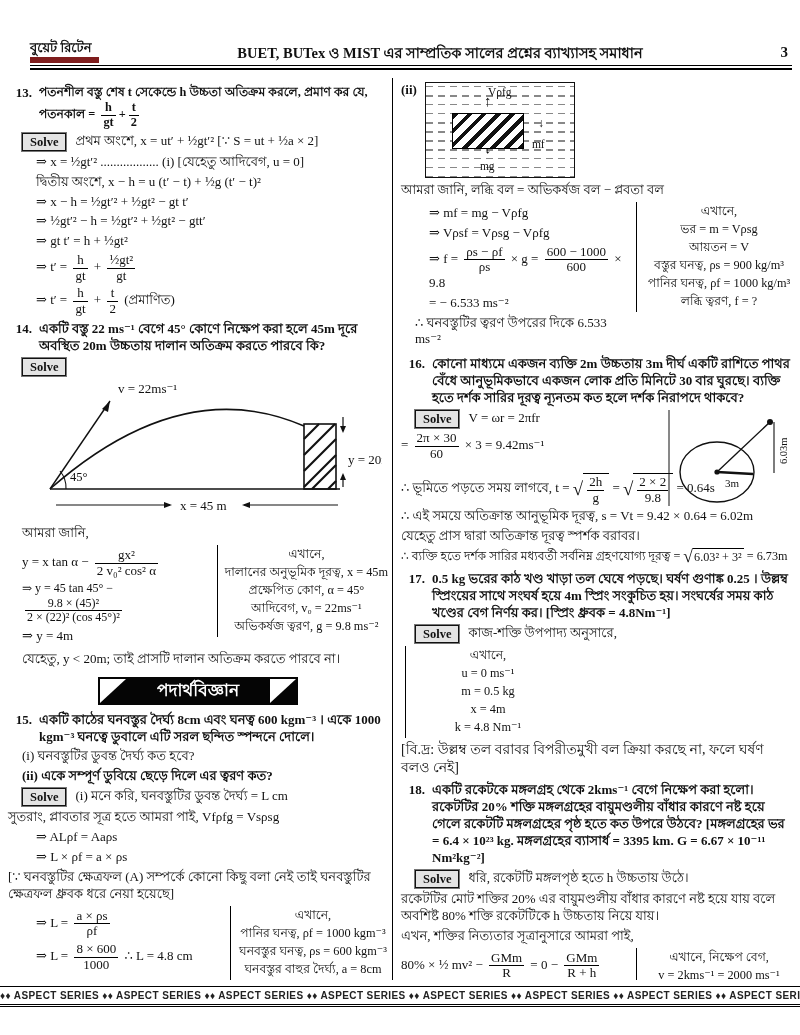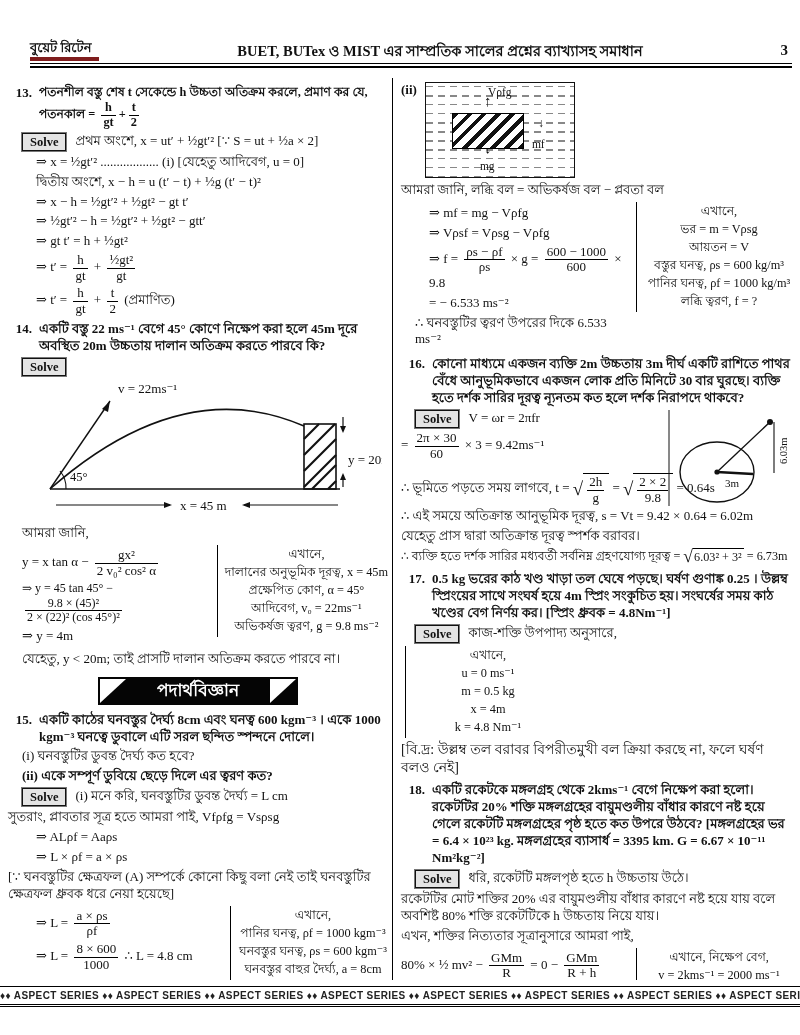--- a/index.html
+++ b/index.html
@@ -4,21 +4,21 @@
 <style>
   html,body{margin:0;padding:0;}
   body{
     width:800px;height:1035px;background:#ffffff;color:#111;
     font-family:"Liberation Serif","DejaVu Serif",serif;
     font-size:13px;line-height:1.3;overflow:hidden;position:relative;
   }
   
   .header{position:absolute;top:40px;left:0;right:0;padding:0 8px 0 30px;}
   .hrow{display:flex;align-items:flex-end;}
-  .h-left{font-weight:bold;font-size:13px;border-bottom:4px solid #7f1d1d;padding-right:8px;}
+  .h-left{font-weight:bold;font-size:13px;border-bottom:6px solid #7f1d1d;padding-right:8px;}
   .h-center{flex:1;text-align:center;font-weight:bold;font-size:14.5px;}
   .h-page{font-weight:bold;font-size:15px;padding-right:4px;}
   .hrule{margin-top:2px;border-top:1.5px solid #000;border-bottom:2.5px solid #000;height:2px;}
   
   .main{position:absolute;top:78px;left:0;right:0;bottom:55px;display:flex;overflow:hidden;}
   .colL{width:392px;padding:2px 4px 0 8px;box-sizing:border-box;}
   .vdiv{width:1px;background:#000;}
   .colR{flex:1;padding:2px 6px 0 8px;box-sizing:border-box;}
   
   .q{display:flex;gap:7px;margin:5px 0 3px 0;}
@@ -275,21 +275,21 @@
             </span>
           <span>× 9.8</span>
         </div>
         <div class="ln eq">= − 6.533 ms⁻²</div>
         <div class="ln ind">∴ ঘনবস্তুটির ত্বরণ উপরের দিকে 6.533 ms⁻²</div>
       </div>
       <div class="side">
         <div>এখানে,</div>
         <div>ভর = m = Vρsg</div>
         <div>আয়তন = V</div>
-        <div>বস্তুর ঘনত্ব, ρs = 600 kg/m³</div>
+        <div>বস্তুর ঘনত্ব, ρs = 900 kg/m³</div>
         <div>পানির ঘনত্ব, ρf = 1000 kg/m³</div>
         <div>লব্ধি ত্বরণ, f = ?</div>
       </div>
     </div>
 
     <div class="q">
       <span class="qn">16.</span>
       <span class="qs">কোনো মাধ্যমে একজন ব্যক্তি 2m উচ্চতায় 3m দীর্ঘ একটি রাশিতে পাথর বেঁধে আনুভূমিকভাবে একজন লোক প্রতি মিনিটে 30 বার ঘুরছে। ব্যক্তি হতে দর্শক সারির দূরত্ব ন্যূনতম কত হলে দর্শক নিরাপদে থাকবে?</span>
     </div>
     <div style="position:relative;">

